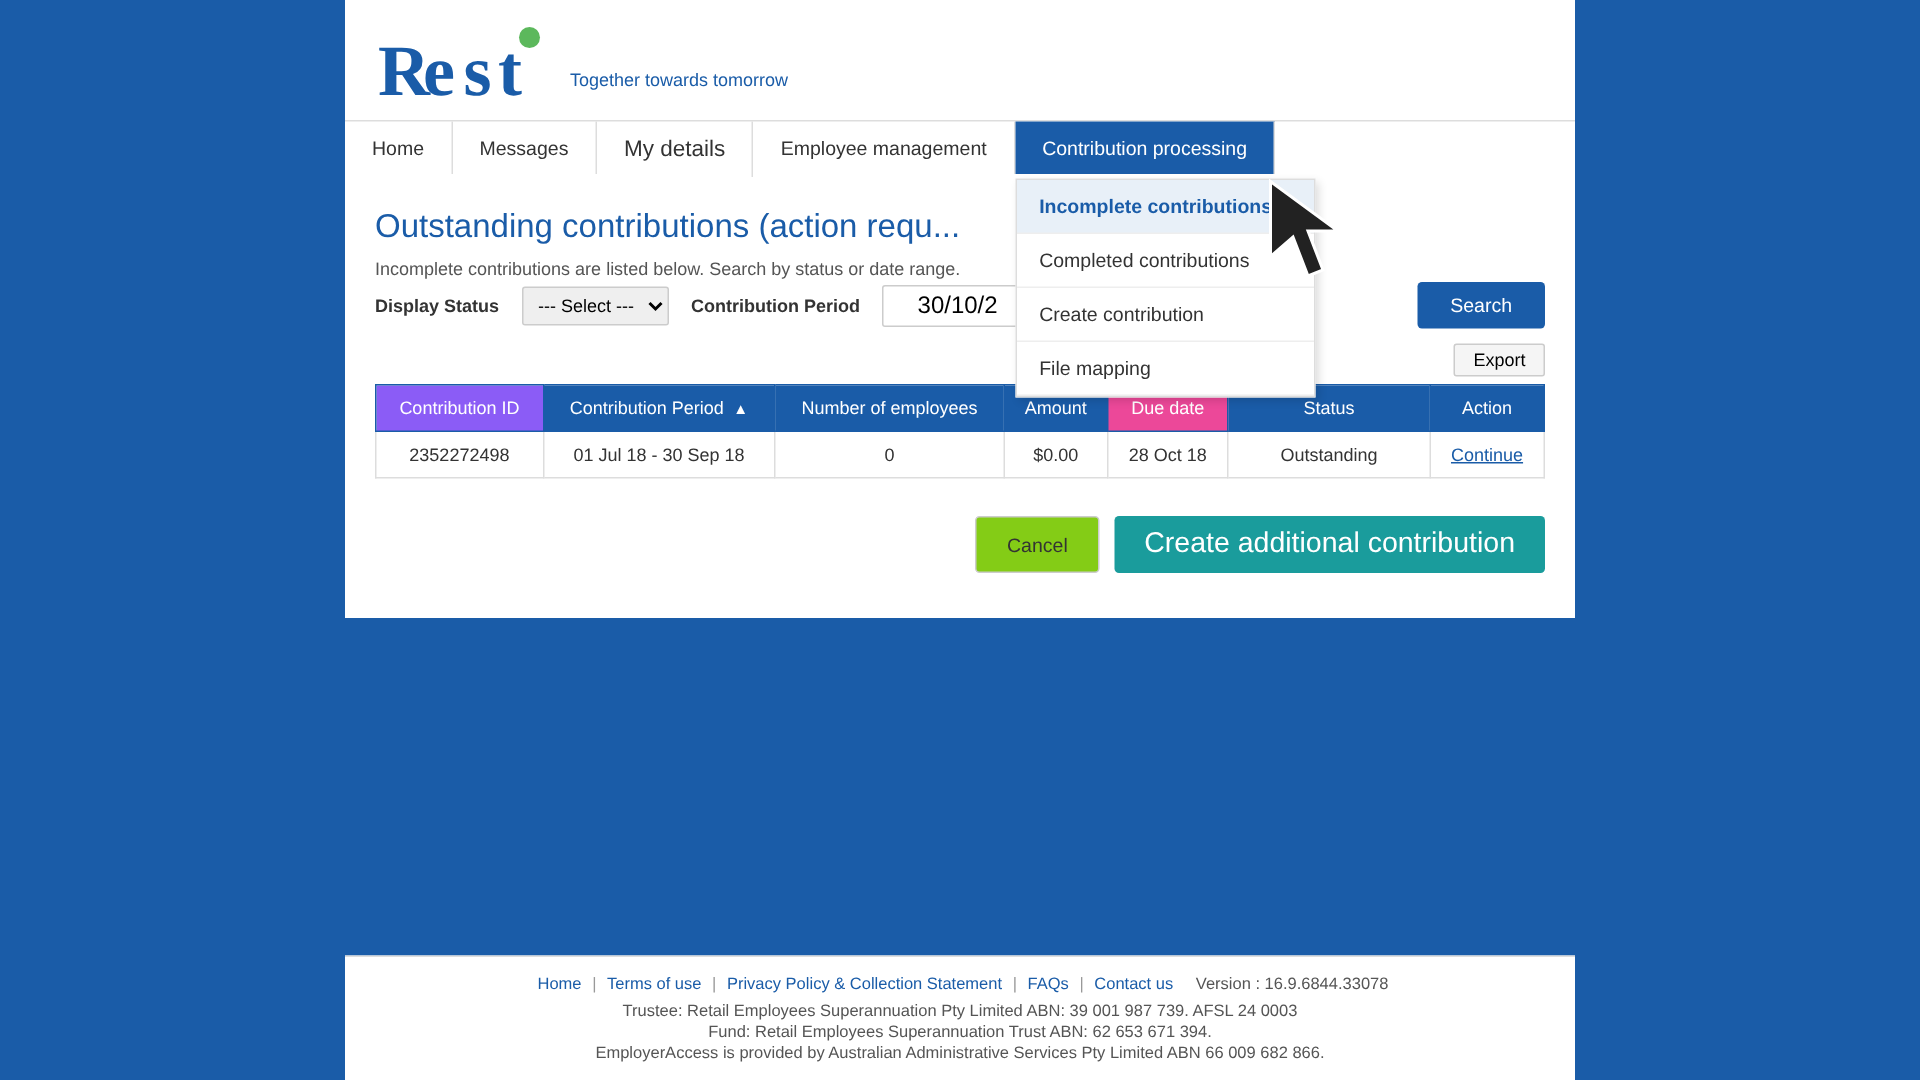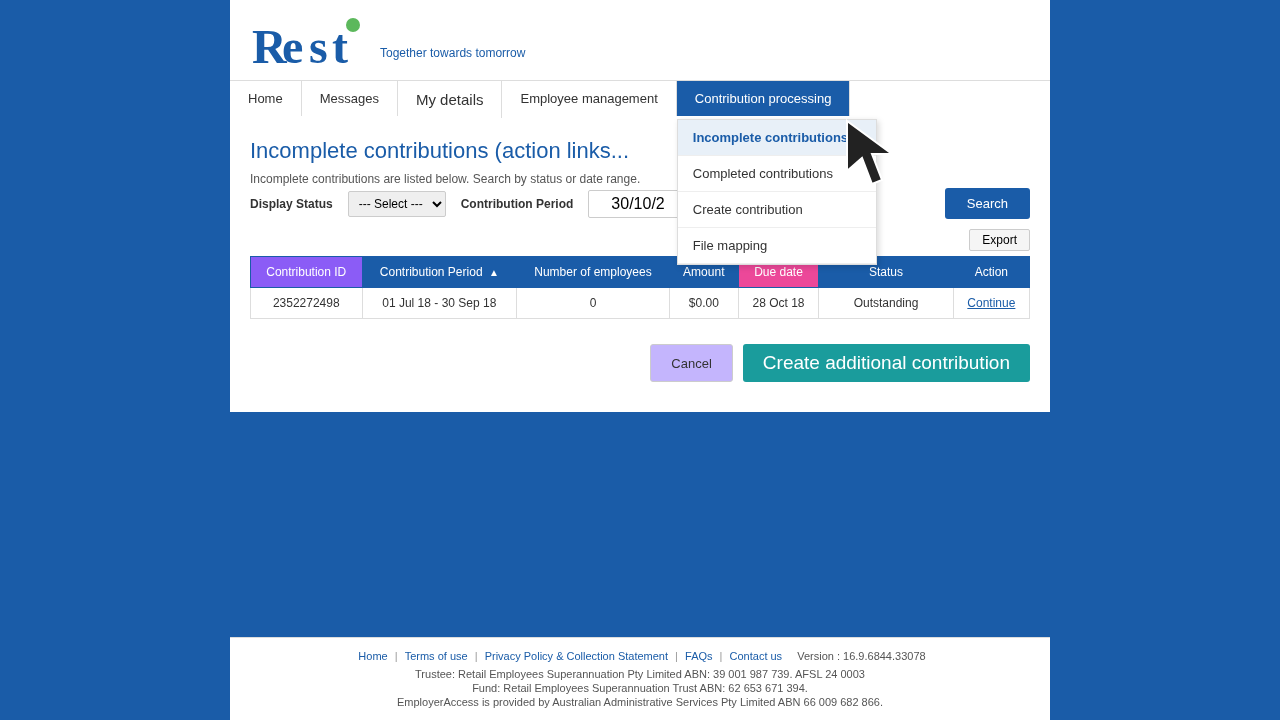--- a/index.html
+++ b/index.html
@@ -104,21 +104,21 @@
             <svg width="80" height="80" viewBox="0 0 80 80">
               <polygon points="10,5 10,55 25,42 35,68 45,64 35,38 55,38" fill="#222" stroke="#fff" stroke-width="2"></polygon>
             </svg>
           </div>
         </li>
       </ul>
     </nav>
   </div>
 
   <div class="white-section" style="padding: 20px 20px 10px 20px;">
-    <h1 style="font-size:22px; color:#1a5ca8; font-weight:normal; margin-bottom:8px;">Incomplete contributions (action links...</h1>
+    <h1 style="font-size:22px; color:#1a5ca8; font-weight:normal; margin-bottom:8px;">Outstanding contributions (action requ...</h1>
     <p style="font-size:12px; color:#555; margin-bottom:2px;">Incomplete contributions are listed below. Search by status or date range.</p>
 
     <div style="display:flex; align-items:center; gap:15px; margin-bottom:10px;">
       <label style="font-size:12px; font-weight:bold;">Display Status</label>
       <select style="padding:4px 6px; font-size:12px; border:1px solid #ccc; border-radius:2px;">
         <option>--- Select ---</option>
       </select>
       <label style="font-size:12px; font-weight:bold;">Contribution Period</label>
       <input type="text" style="padding: 4px 22px; font-size: 16px; border: 1px solid rgb(204, 204, 204); border-radius: 2px; width: 100px;" value="30/10/2017">
       <input type="text" style="padding: 4px 6px; font-size: 12px; border: 1px solid rgb(204, 204, 204); border-radius: 2px; width: 30px;">
@@ -151,21 +151,21 @@
           <td style="padding:8px 10px; text-align:center; border:1px solid #ddd;">0</td>
           <td style="padding:8px 10px; text-align:center; border:1px solid #ddd;">$0.00</td>
           <td style="padding:8px 10px; text-align:center; border:1px solid #ddd;">28 Oct 18</td>
           <td style="padding:8px 28px; text-align:center; border:1px solid #ddd;">Outstanding</td>
           <td style="padding:8px 10px; text-align:center; border:1px solid #ddd; color:#1a5ca8; cursor:pointer; text-decoration:underline;">Continue</td>
         </tr>
       </tbody>
     </table>
 
     <div style="display:flex; justify-content:flex-end; gap:10px; margin-top:25px; margin-bottom:20px;">
-      <button style="background:#c4b5fd; border:1px solid #ccc; padding:8px 20px; font-size:13px; border-radius:3px; cursor:pointer; color:#333;">Cancel</button>
+      <button style="background:#84cc16; border:1px solid #ccc; padding:8px 20px; font-size:13px; border-radius:3px; cursor:pointer; color:#333;">Cancel</button>
       <button style="background:#1a9c9c; color:#fff; border:none; padding:8px 20px; font-size:19px; border-radius:3px; cursor:pointer;">Create additional contribution</button>
     </div>
   </div>
 
   <div style="flex:1; background:#1a5ca8; width:100%; min-height:100px;"></div>
 
   <div class="white-section" style="padding:12px 10px; text-align:center; font-size:11px; color:#555; border-top:1px solid #ddd;">
     <div style="margin-bottom:6px;">
       <a href="#" style="color:#1a5ca8; text-decoration:none; margin:0 4px;">Home</a>
       <span style="color:#999;">|</span>

